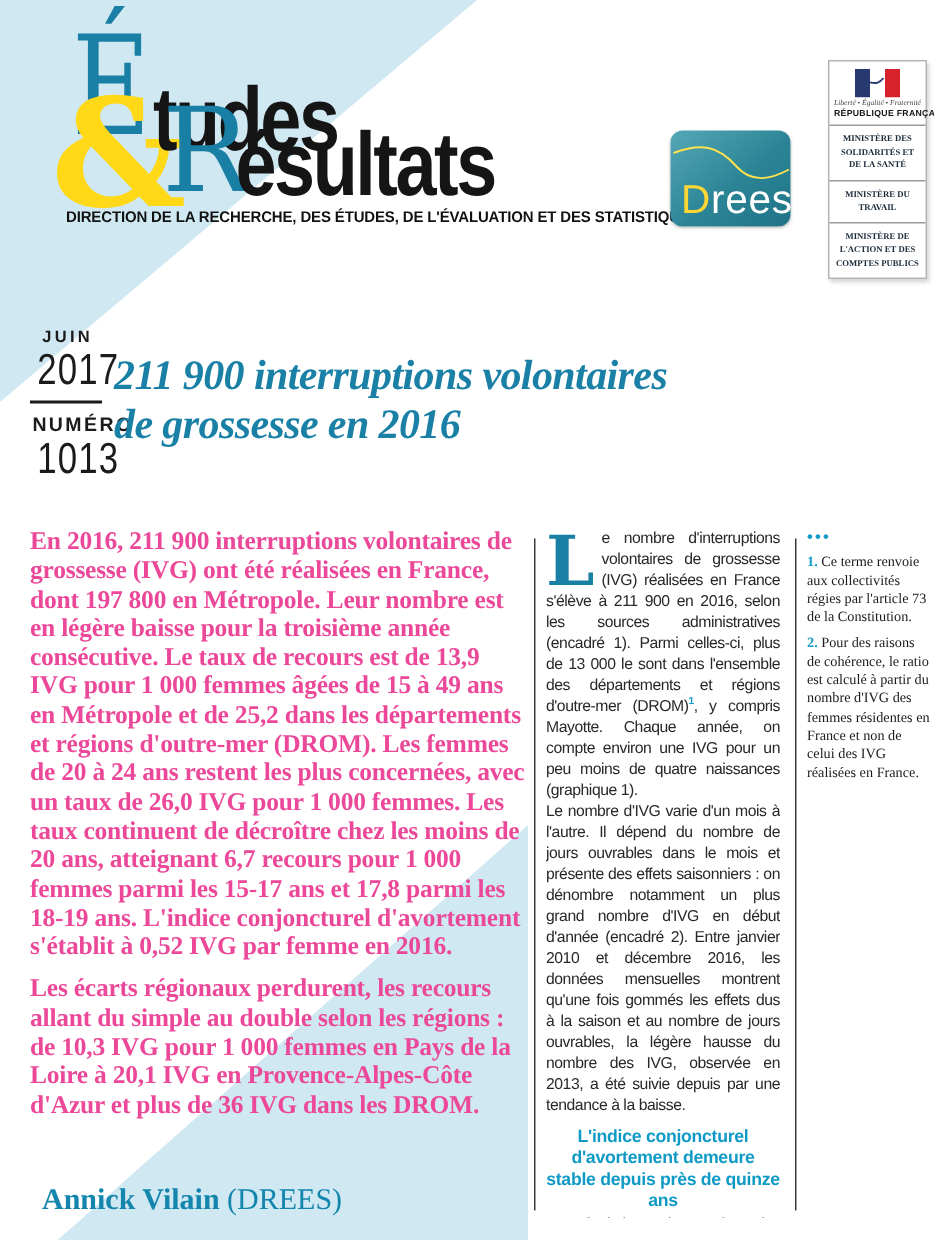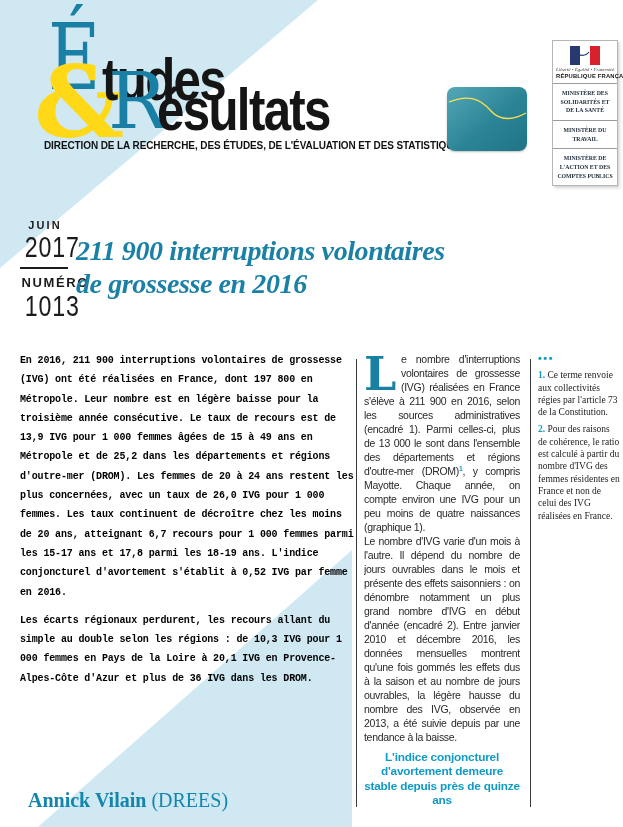--- a/index.html
+++ b/index.html
@@ -54,22 +54,22 @@
   .issue-num{font-size:29px;line-height:1;margin-top:2px;letter-spacing:1px;
              transform:scaleX(.8);transform-origin:center;}
 
   
   .title{position:absolute;left:76px;top:234px;font-family:"Liberation Serif",serif;
          font-style:italic;font-weight:700;font-size:28px;line-height:33px;color:#1a80a6;
          letter-spacing:-.4px;}
   .title span{display:block;}
 
   
-  .abstract{position:absolute;left:20px;top:351px;width:334px;font-family:Liberation Mono, monospace;
-            font-weight:700;font-size:10px;line-height:19.3px;letter-spacing:-.15px;color:#000000;}
+  .abstract{position:absolute;left:20px;top:351px;width:334px;font-family:Liberation Serif, serif;
+            font-weight:700;font-size:17px;line-height:19.3px;letter-spacing:-.15px;color:#ec4899;}
   .abstract p{margin:0 0 9px;}
 
   
   .vrule{position:absolute;top:359px;width:1px;height:448px;background:#3a3a3a;}
   .vr-left{left:356px;}
   .vr-right{left:530px;}
 
   
   .article{position:absolute;left:364px;top:352px;width:156px;height:460px;overflow:hidden;
            font-size:10.5px;line-height:14px;letter-spacing:-.3px;text-align:justify;color:#282828;}
@@ -108,20 +108,23 @@
     <span class="mh-tudes">tudes</span>
     <span class="mh-r">R</span>
     <span class="mh-esultats">ésultats</span>
     <span class="mh-direction">DIRECTION DE LA RECHERCHE, DES ÉTUDES, DE L'ÉVALUATION ET DES STATISTIQUES</span>
   </div>
 
   <div class="drees">
     <svg width="80" height="64" viewBox="0 0 80 64">
       <path d="M2 15 C 20 8, 32 10, 44 24 C 54 35, 66 33, 79 26" stroke="#ffe14d" fill="none" stroke-width="1.3"></path>
     </svg>
+    <div class="drees-text">
+      <span class="drees-d">D</span><span>rees</span>
+    </div>
   </div>
 
   <div class="ministry">
     <svg class="flag" width="30" height="19" viewBox="0 0 30 19">
       <rect x="0" y="0" width="10" height="19" fill="#27396f"></rect>
       <rect x="10" y="0" width="10" height="19" fill="#ffffff"></rect>
       <rect x="20" y="0" width="10" height="19" fill="#d7212b"></rect>
       <path d="M3 13 C 8 4, 13 14, 19 6" stroke="#27396f" fill="none" stroke-width="1.2"></path>
     </svg>
     <div class="min-motto">Liberté • Égalité • Fraternité</div>

